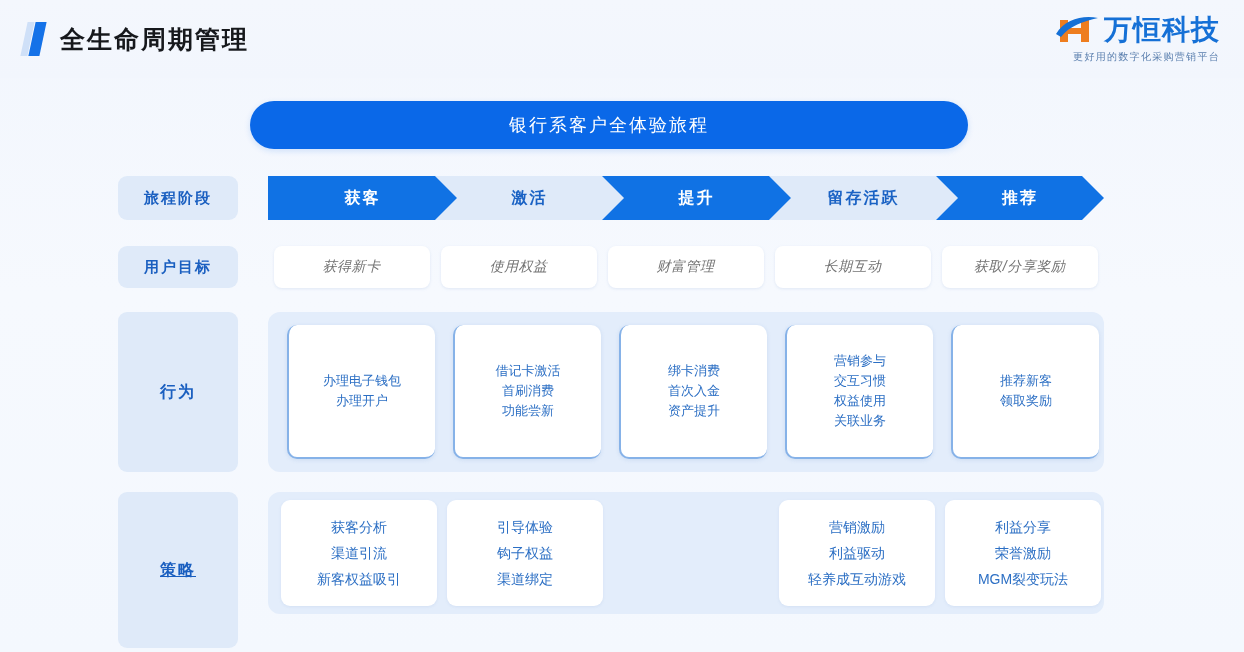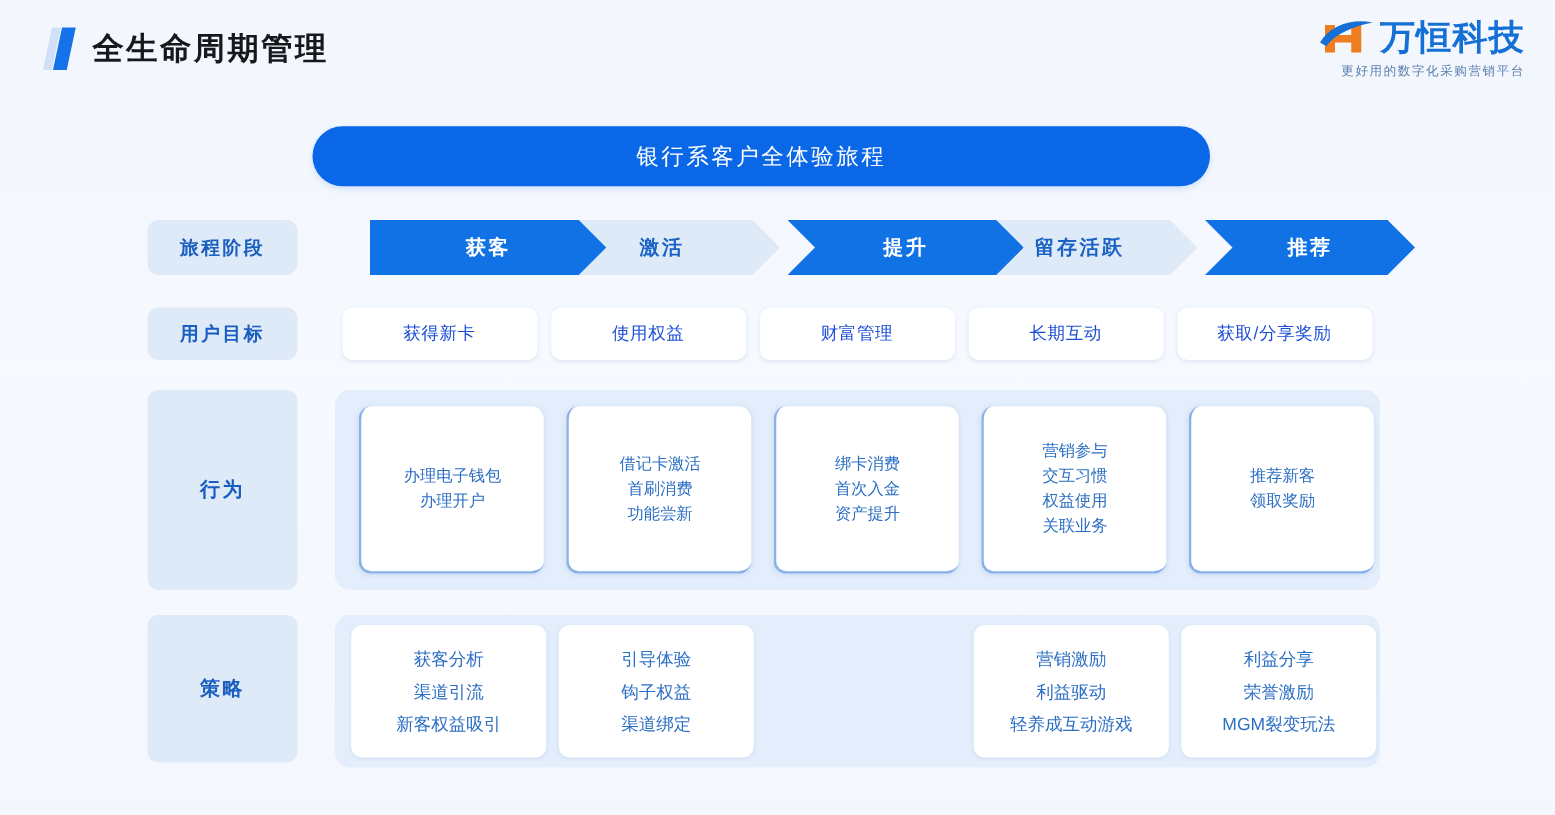--- a/index.html
+++ b/index.html
@@ -15,21 +15,21 @@
     background: linear-gradient(180deg, #f2f6fd 0%, #f6f9fe 45%, #f4f8fe 100%);
   }
 
   
   .header {
     position: absolute; left: 0; top: 0;
     width: 1244px; height: 78px;
     background: linear-gradient(180deg, #f4f7fd 0%, #f2f6fd 100%);
     display: flex; align-items: center;
   }
-  .header-left { display: flex; align-items: center; padding-left: 38px; }
+  .header-left { display: flex; align-items: center; padding-left: 24px; }
   .title-bar {
     width: 20px; height: 34px; margin-right: 16px;
     position: relative;
   }
   .title-bar i {
     position: absolute; display: block; top: 0; height: 34px;
     transform: skewX(-12deg);
   }
   .title-bar i.b1 { left: 0;  width: 7px;  background: #cfe0f8; }
   .title-bar i.b2 { left: 8px; width: 11px; background: #1572e8; }
@@ -82,35 +82,36 @@
     position: absolute; left: 268px; top: 0; width: 836px; height: 44px;
   }
   .chev {
     position: absolute; top: 0; height: 44px;
     display: flex; align-items: center; justify-content: center;
   }
   .chev span {
     position: relative; z-index: 2;
     font-size: 16px; font-weight: bold; letter-spacing: 2px;
   }
-  .chev.dark { background: #1072e4; margin-left: 28px; }
+  .chev.dark { background: #1072e4; }
   .chev.dark span { color: #ffffff; }
   .chev.light { background: #dfeaf9; }
   .chev.light span { color: #1a62c4; }
 
   
   #row-goal { top: 246px; height: 42px; width: 1244px; }
   #row-goal .row-label { top: 0; width: 120px; height: 42px; font-size: 15px; }
   .goal-track { position: absolute; left: 268px; top: 0; width: 836px; height: 42px; }
   .goal-cell {
     position: absolute; top: 0; height: 42px;
     background: #ffffff; border-radius: 8px;
     display: flex; align-items: center; justify-content: center;
-    color: #1d4ed8; font-size: 14px; letter-spacing: 0.5px;
+    color: #737373; font-size: 14px; letter-spacing: 0.5px;
     box-shadow: 0 1px 3px rgba(120,155,205,0.18);
+    font-style: italic;
   }
 
   
   #row-behavior { top: 312px; height: 160px; width: 1244px; }
   #row-behavior .row-label { top: 0; width: 120px; height: 160px; font-size: 16px; }
   .behavior-panel {
     position: absolute; left: 268px; top: 0;
     width: 836px; height: 160px;
     background: #e3edfb; border-radius: 12px;
   }
@@ -122,21 +123,21 @@
     border-bottom: 2px solid #86b2e8;
     display: flex; align-items: center; justify-content: center;
     box-shadow: 0 1px 4px rgba(110,150,205,0.20);
   }
   .behavior-card p {
     color: #2c6fc4; font-size: 13px; line-height: 20px; text-align: center;
   }
 
   
   #row-strategy { top: 492px; height: 122px; width: 1244px; }
-  #row-strategy .row-label { top: 0; width: 120px; height: 118px; font-size: 16px; }
+  #row-strategy .row-label { top: 0; width: 120px; height: 156px; font-size: 16px; text-decoration: underline; }
   .strategy-panel {
     position: absolute; left: 268px; top: 0;
     width: 836px; height: 122px;
     background: #e3edfb; border-radius: 12px;
   }
   .strategy-card {
     position: absolute; top: 8px; height: 106px;
     background: #ffffff; border-radius: 9px;
     display: flex; align-items: center; justify-content: center;
     box-shadow: 0 1px 3px rgba(120,155,205,0.14);

